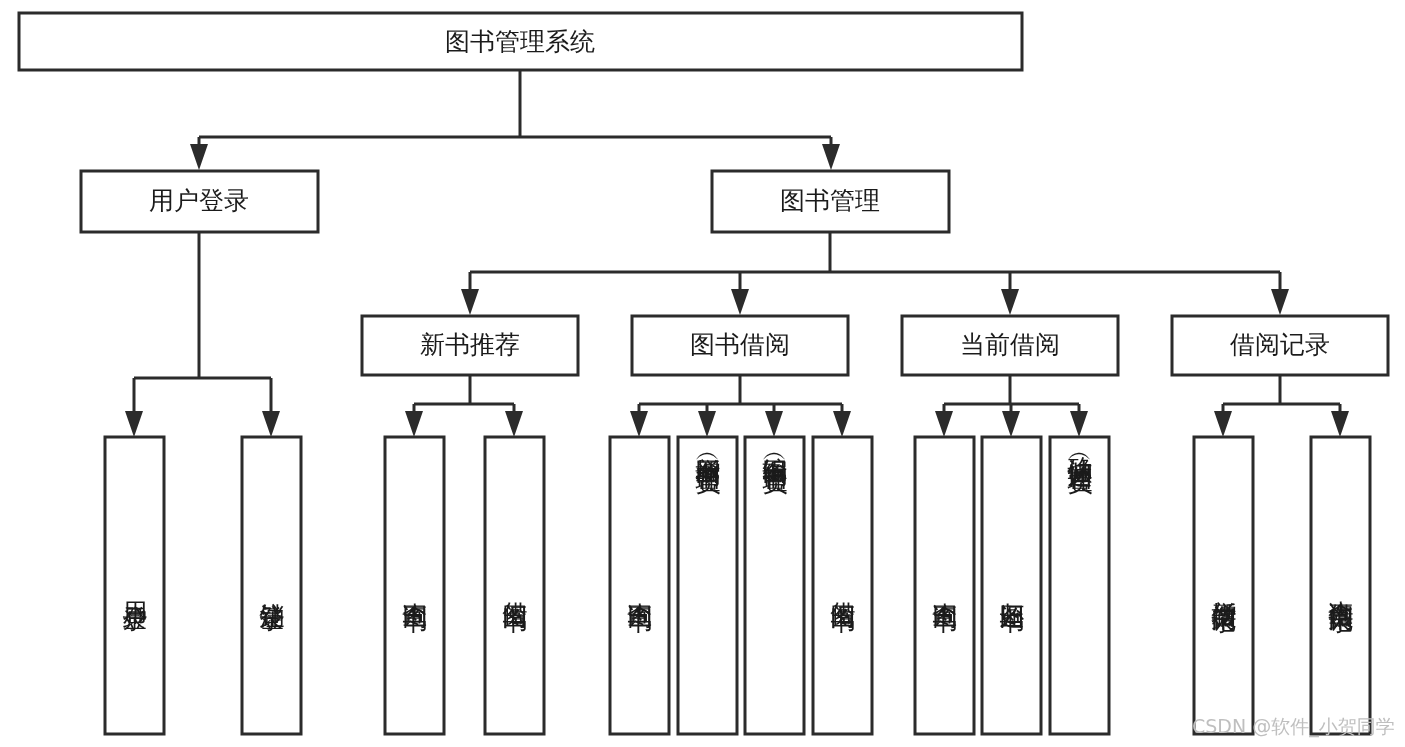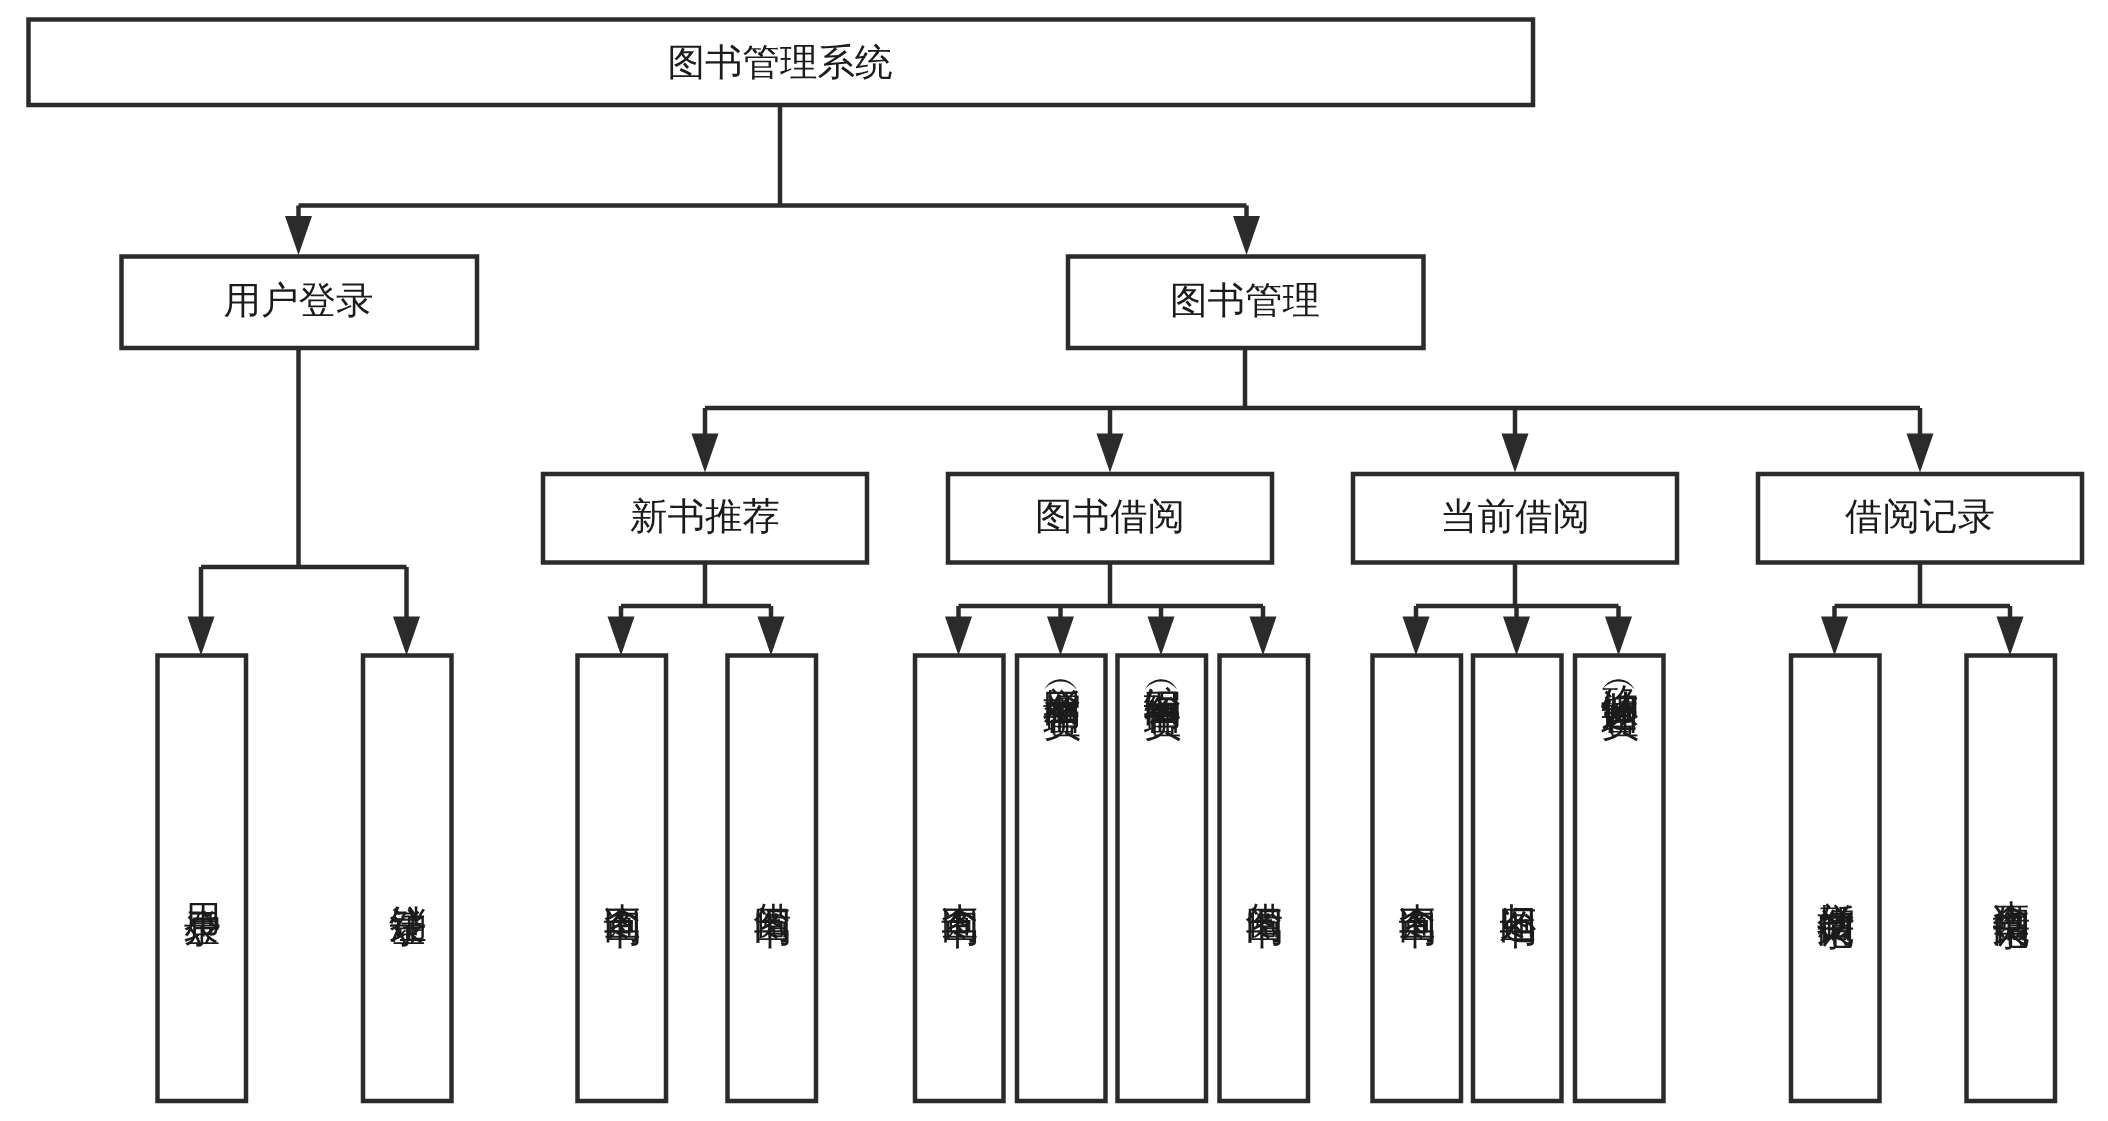--- a/index.html
+++ b/index.html
@@ -217,14 +217,15 @@
   <div class="node-label-v" style="left:745px; top:437px; width:59px; height:297px; justify-content:flex-start;">编辑图书（管理员）</div>
   <div class="node-label-v" style="left:813px; top:437px; width:59px; height:297px;">借阅图书</div>
 
   <div class="node-label-v" style="left:915px; top:437px; width:59px; height:297px;">查询图书</div>
   <div class="node-label-v" style="left:982px; top:437px; width:59px; height:297px;">归还图书</div>
   <div class="node-label-v" style="left:1050px; top:437px; width:59px; height:297px; justify-content:flex-start;">确认归还（管理员）</div>
 
   <div class="node-label-v" style="left:1194px; top:437px; width:59px; height:297px;">新增借阅记录</div>
   <div class="node-label-v" style="left:1311px; top:437px; width:59px; height:297px;">查询借阅记录</div>
 
+  <div class="watermark" style="left:1192px; top:714px;">CSDN @软件_小贺同学</div>
 
 </div>
 
 </body></html>

